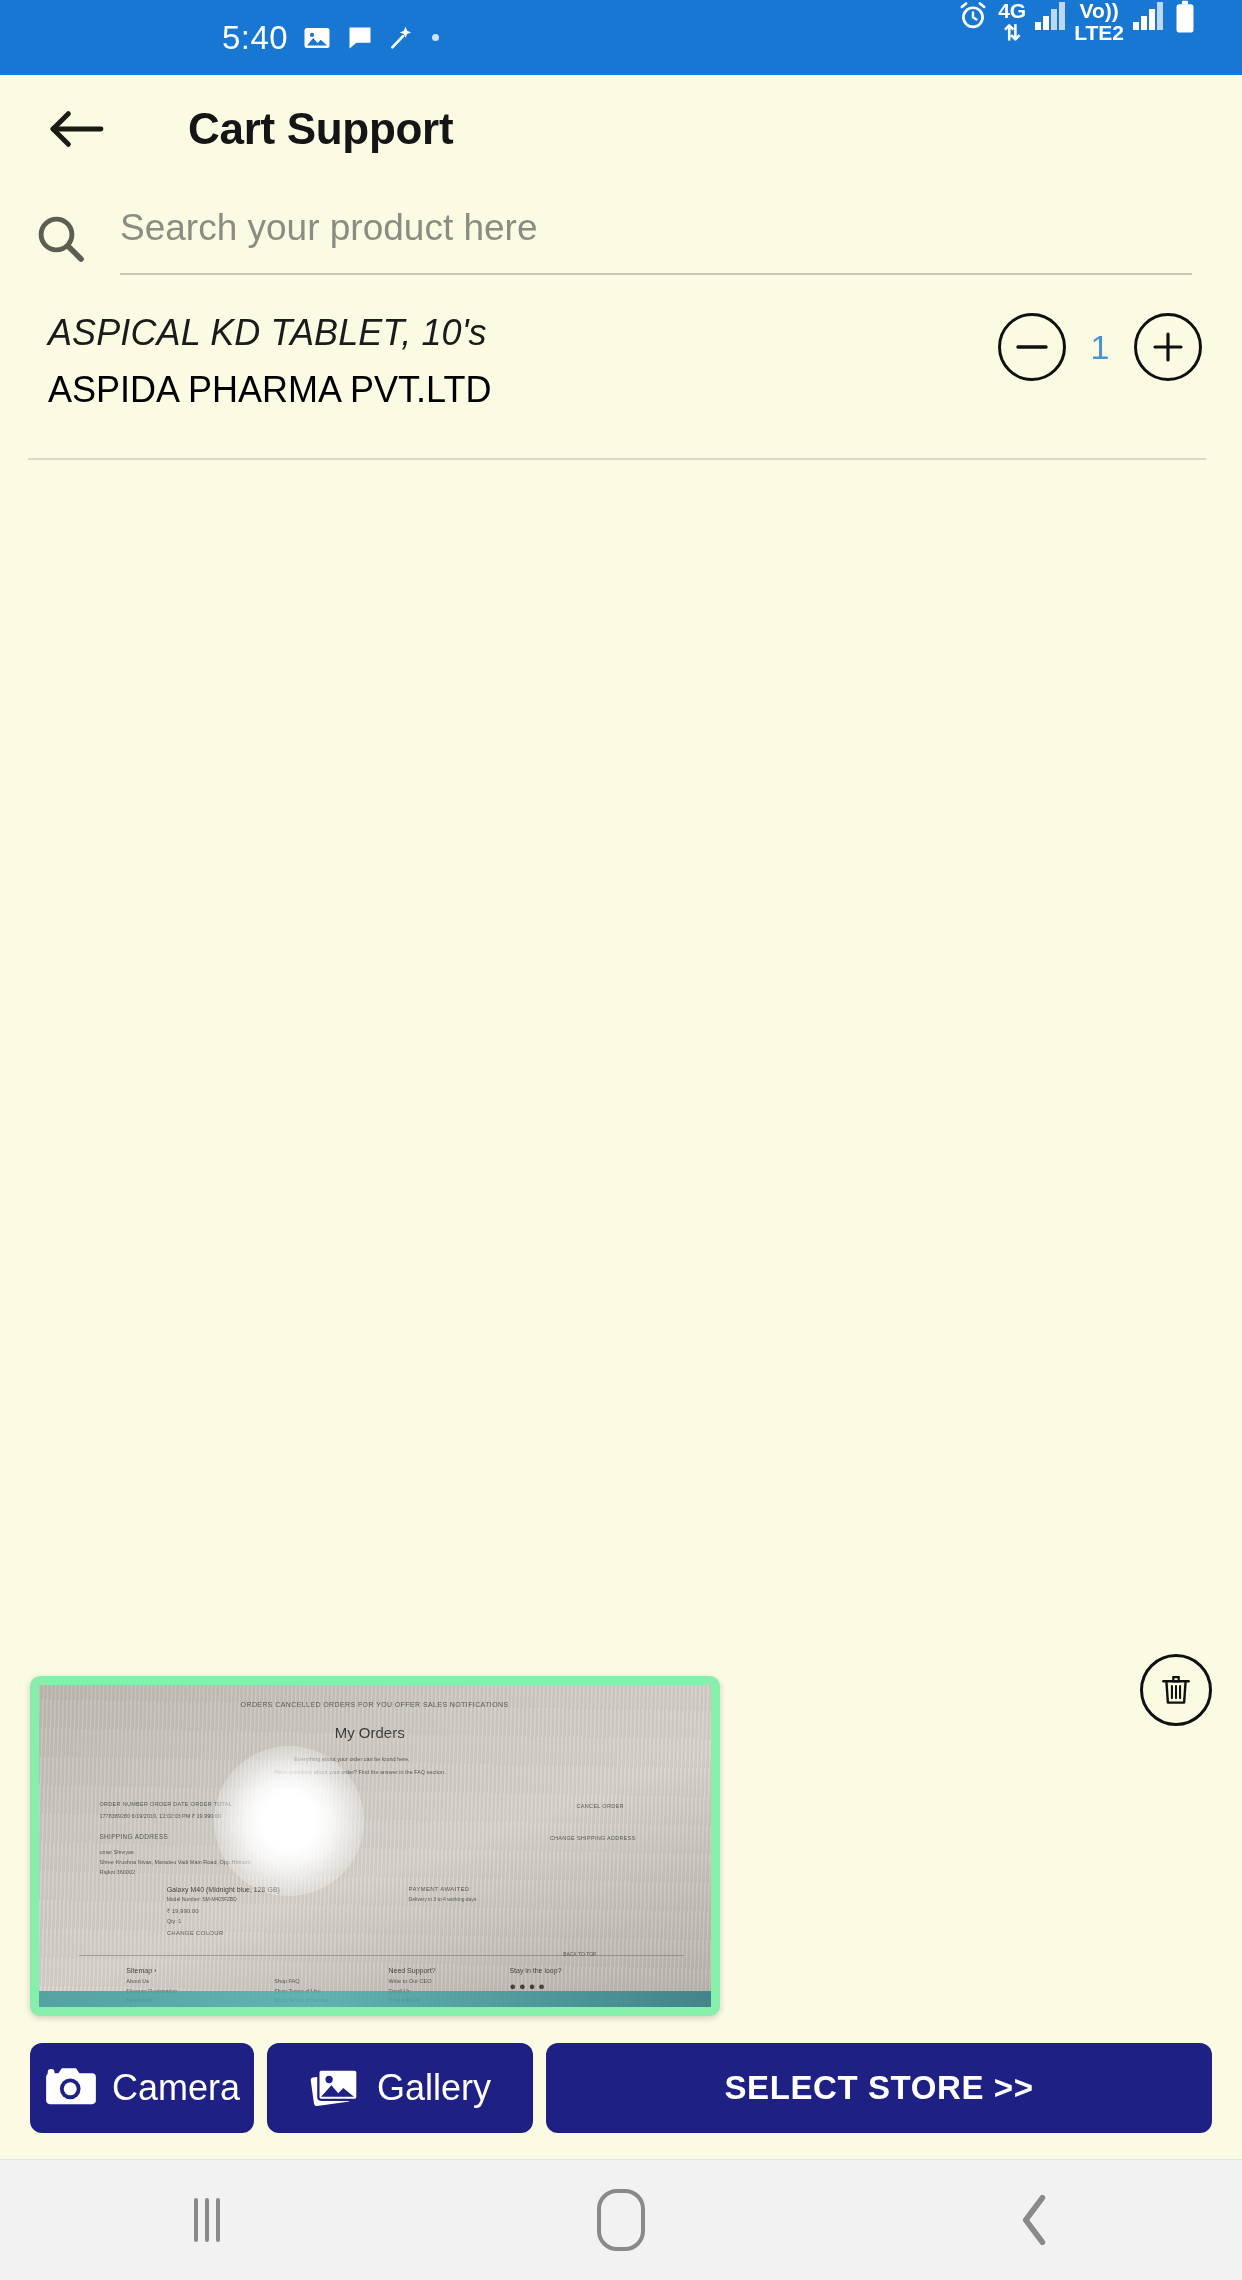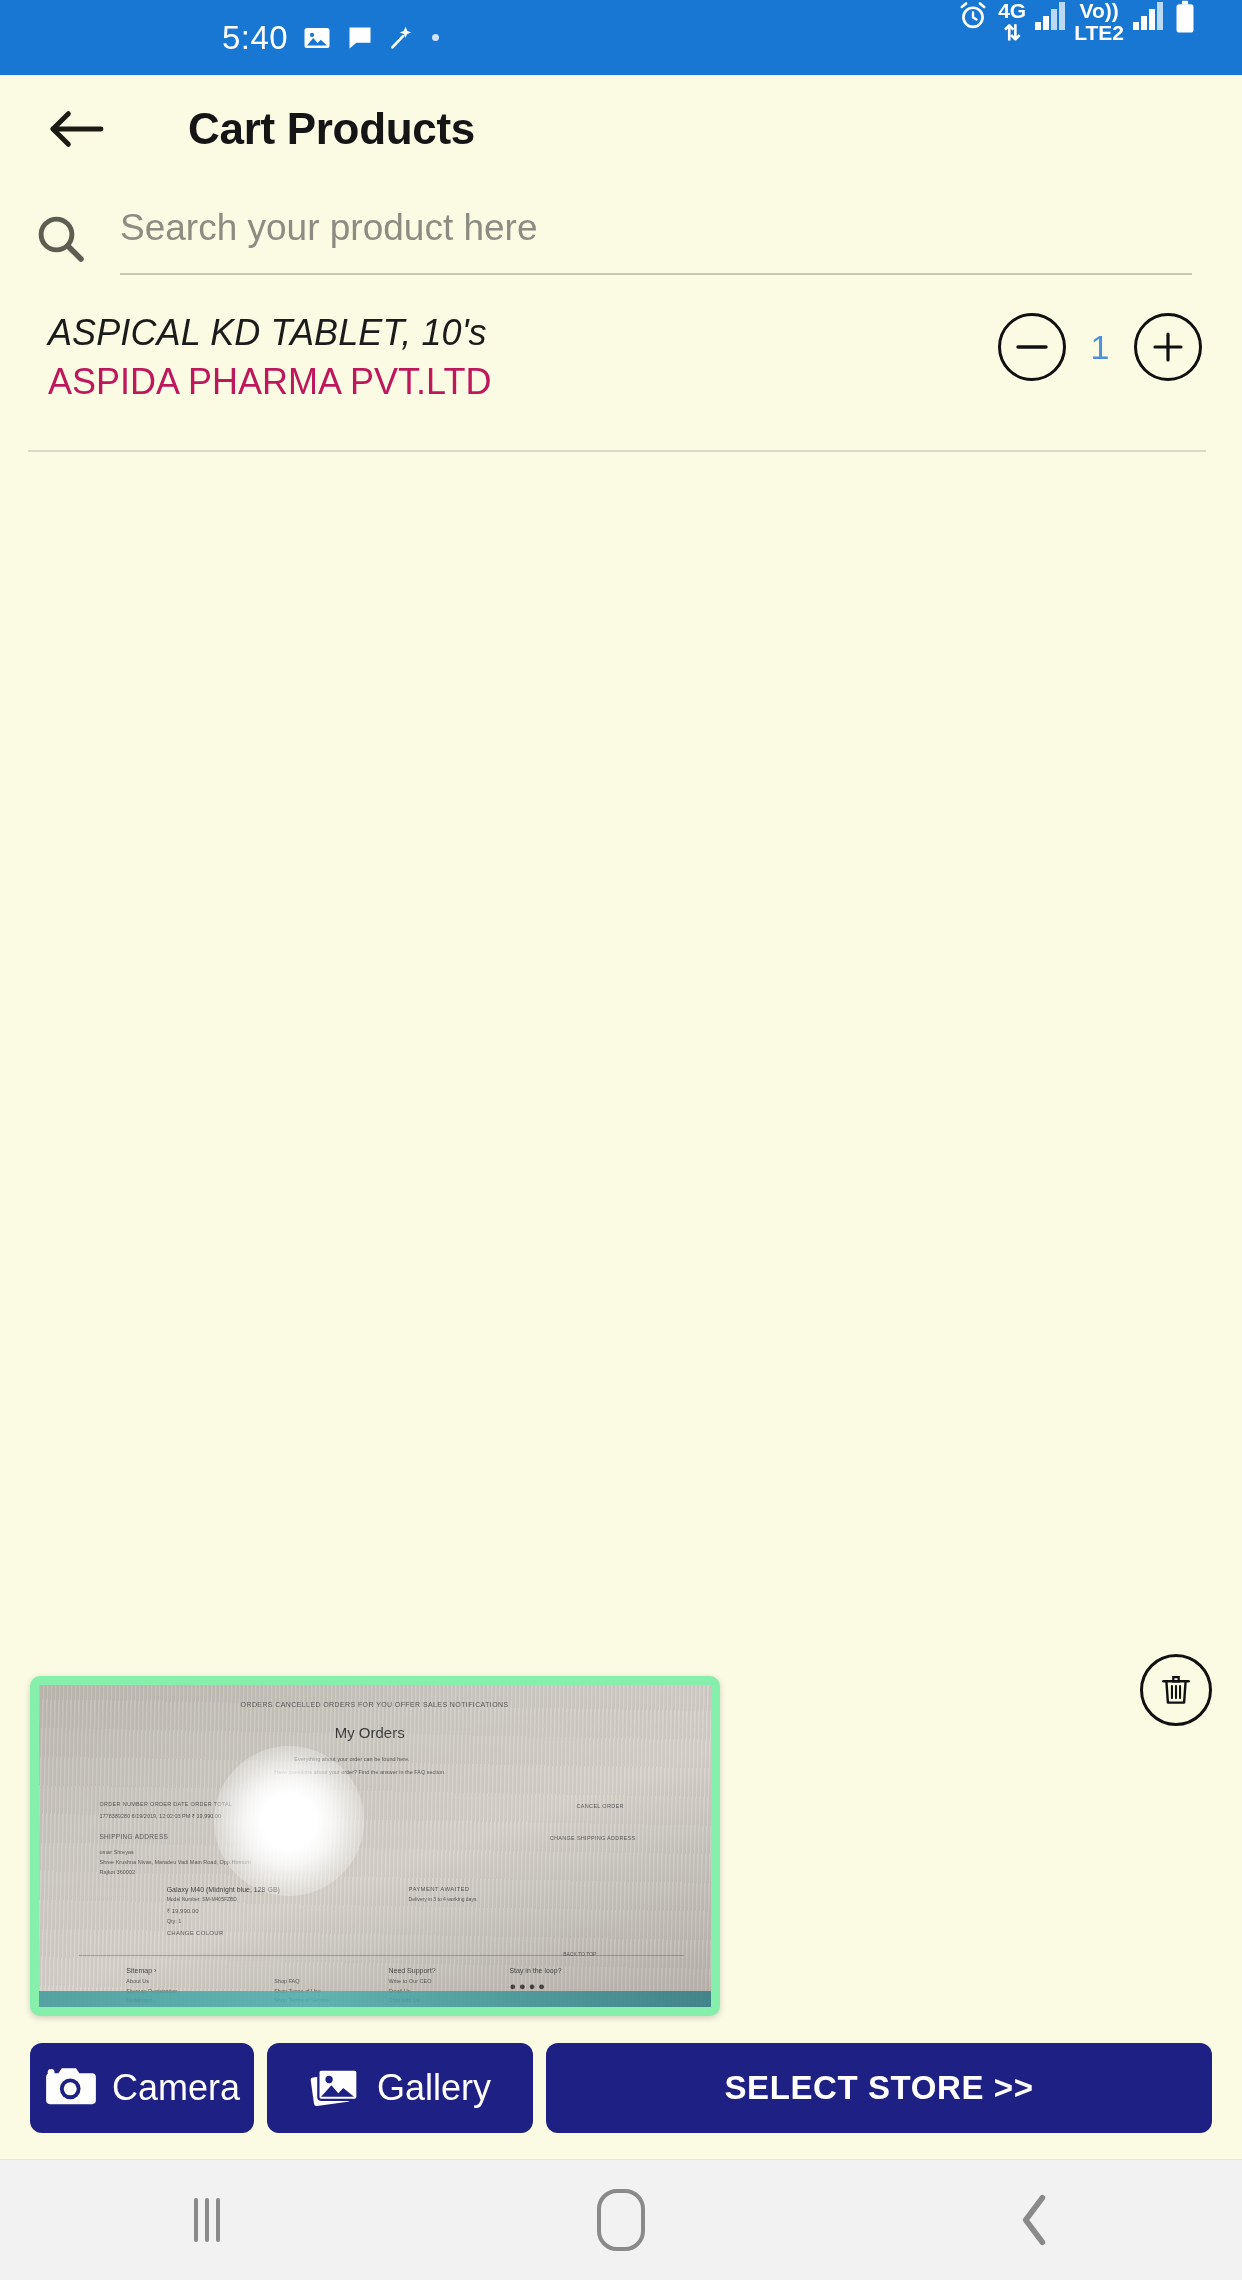--- a/index.html
+++ b/index.html
@@ -140,23 +140,23 @@
   .cart-info { flex: 1; padding-top: 4px; }
   .prod-name {
     font-style: italic;
     font-size: 36px;
     color: #1b1b1b;
     line-height: 1.22;
     letter-spacing: 0.1px;
   }
   .prod-maker {
     font-size: 36px;
-    color: #be185d;
+    color: #000000;
     line-height: 1.25;
-    margin-top: 4px;
+    margin-top: 12px;
   }
   .stepper {
     display: flex;
     align-items: center;
     gap: 22px;
     padding-top: 6px;
   }
   .circle-btn {
     width: 62px; height: 62px;
     border: 3px solid #101010;
@@ -413,21 +413,21 @@
     </div>
   </div>
 
   <div class="app-bar">
     <div class="back-btn">
       <svg width="58" height="46" viewBox="0 0 30 24">
         <path d="M28 12H3" stroke="#1b1b14" stroke-width="2.6" stroke-linecap="round"></path>
         <path d="M11 4L3 12l8 8" stroke="#1b1b14" stroke-width="2.6" stroke-linecap="round" stroke-linejoin="round" fill="none"></path>
       </svg>
     </div>
-    <div class="page-title">Cart Products</div>
+    <div class="page-title">Cart Support</div>
   </div>
 
   <div class="search-wrap">
     <div class="search-icon-box">
       <svg width="56" height="56" viewBox="0 0 24 24">
         <circle cx="10.5" cy="10.5" r="6.6" fill="none" stroke="#5d5d52" stroke-width="2.1"></circle>
         <path d="M15.4 15.4L21 21" stroke="#5d5d52" stroke-width="2.4" stroke-linecap="round"></path>
       </svg>
     </div>
     <input class="search-field" type="text" placeholder="Search your product here" style="">

